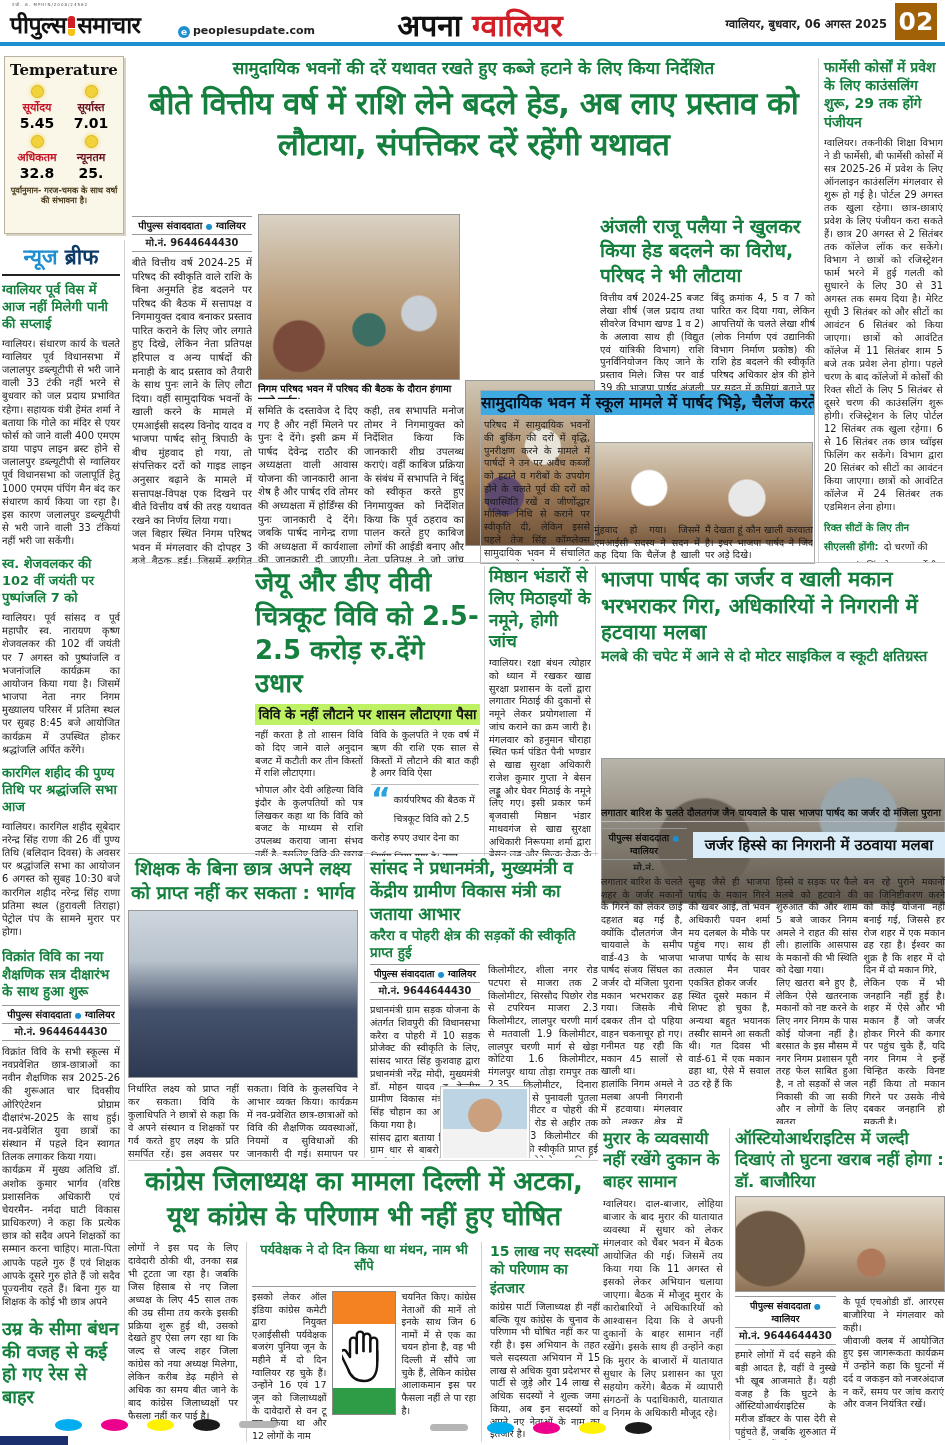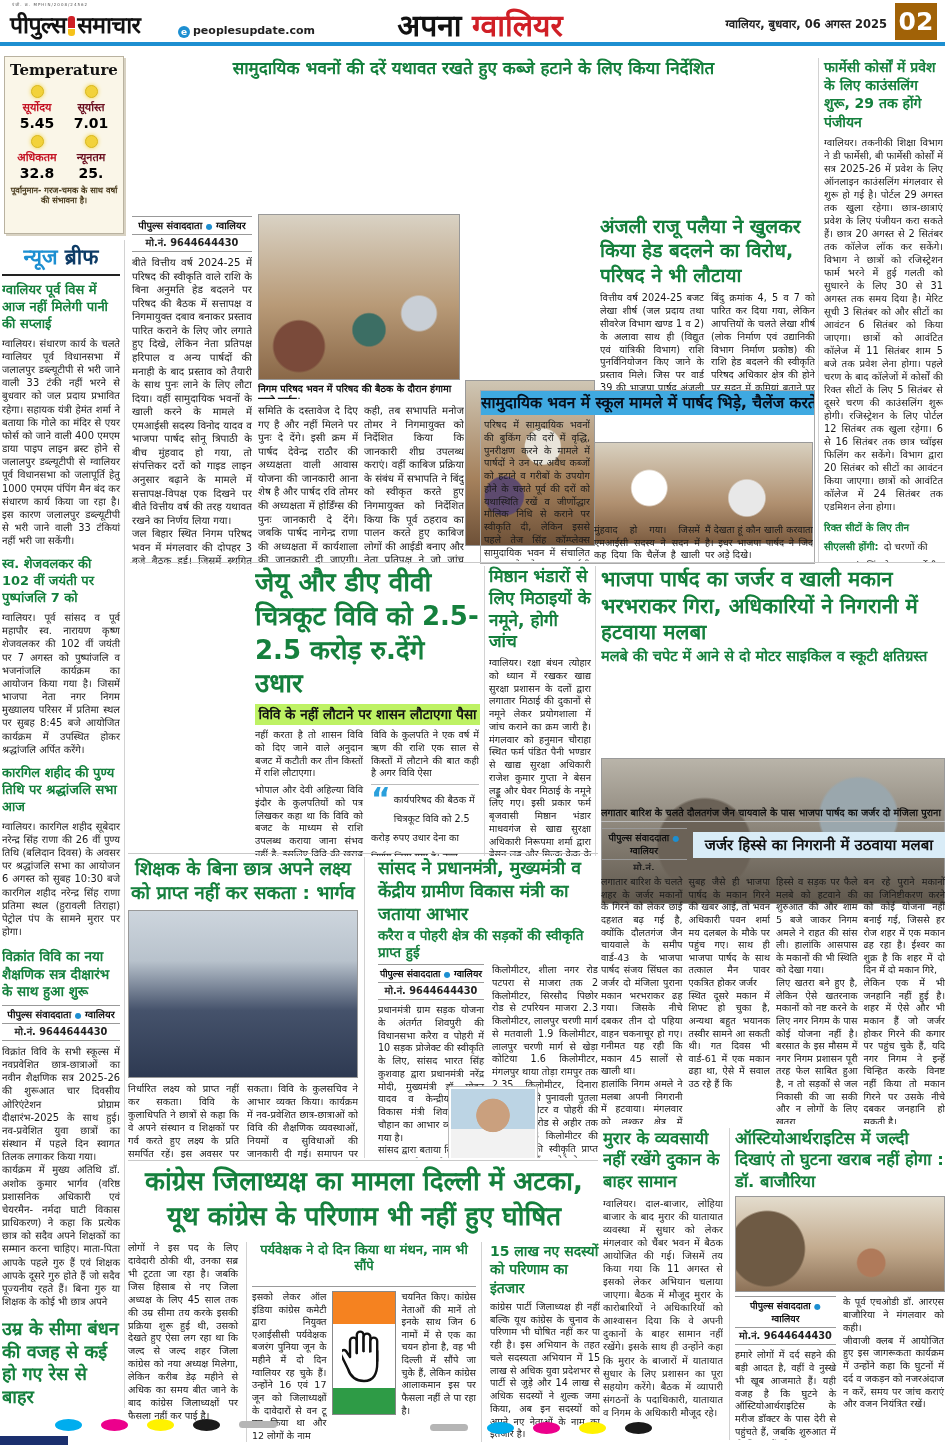--- a/index.html
+++ b/index.html
@@ -159,20 +159,21 @@
       <div class="body-txt" style="margin-top:4px; font-size:9.9px;">विक्रांत विवि के सभी स्कूल्स में नवप्रवेशित छात्र-छात्राओं का नवीन शैक्षणिक सत्र 2025-26 की शुरूआत चार दिवसीय ओरिएंटेशन प्रोग्राम दीक्षारंभ-2025 के साथ हुई। नव-प्रवेशित युवा छात्रों का संस्थान में पहले दिन स्वागत तिलक लगाकर किया गया।
 कार्यक्रम में मुख्य अतिथि डॉ. अशोक कुमार भार्गव (वरिष्ठ प्रशासनिक अधिकारी एवं चेयरमैन- नर्मदा घाटी विकास प्राधिकरण) ने कहा कि प्रत्येक छात्र को सदैव अपने शिक्षकों का सम्मान करना चाहिए। माता-पिता आपके पहले गुरु हैं एवं शिक्षक आपके दूसरे गुरु होते हैं जो सदैव पूज्यनीय रहते हैं। बिना गुरु या शिक्षक के कोई भी छात्र अपने</div>
 
       <div class="hl" style="font-size:18px; line-height:1.25; margin-top:10px;">उम्र के सीमा बंधन की वजह से कई हो गए रेस से बाहर</div>
 
     </div>
   </div>
 
   <div class="abs center" style="left:132px; top:58px; width:683px; height:150px;">
     <div class="hl" style="font-size:17px;">सामुदायिक भवनों की दरें यथावत रखते हुए कब्जे हटाने के लिए किया निर्देशित</div>
+    <div class="hl" style="font-size:31px; line-height:1.32; margin-top:4px; letter-spacing:-0.5px;">बीते वित्तीय वर्ष में राशि लेने बदले हेड, अब लाए प्रस्ताव को लौटाया, संपत्तिकर दरें रहेंगी यथावत</div>
   </div>
 
   <div class="abs" style="left:818px; top:58px; width:125px; height:505px; border-left:1px solid #d2d2d2; padding-left:5px;">
     <div class="hl" style="font-size:14px; line-height:1.3;">फार्मेसी कोर्सों में प्रवेश के लिए काउंसलिंग शुरू, 29 तक होंगे पंजीयन</div>
     <div class="body-txt" style="margin-top:5px; font-size:9.8px;">ग्वालियर। तकनीकी शिक्षा विभाग ने डी फार्मेसी, बी फार्मेसी कोर्सों में सत्र 2025-26 में प्रवेश के लिए ऑनलाइन काउंसलिंग मंगलवार से शुरू हो गई है। पोर्टल 29 अगस्त तक खुला रहेगा। छात्र-छात्राएं प्रवेश के लिए पंजीयन करा सकते हैं। छात्र 20 अगस्त से 2 सितंबर तक कॉलेज लॉक कर सकेंगे। विभाग ने छात्रों को रजिस्ट्रेशन फार्म भरने में हुई गलती को सुधारने के लिए 30 से 31 अगस्त तक समय दिया है। मेरिट सूची 3 सितंबर को और सीटों का आवंटन 6 सितंबर को किया जाएगा। छात्रों को आवंटित कॉलेज में 11 सितंबर शाम 5 बजे तक प्रवेश लेना होगा। पहले चरण के बाद कॉलेजों में कोर्सों की रिक्त सीटों के लिए 5 सितंबर से दूसरे चरण की काउंसलिंग शुरू होगी। रजिस्ट्रेशन के लिए पोर्टल 12 सितंबर तक खुला रहेगा। 6 से 16 सितंबर तक छात्र च्वॉइस फिलिंग कर सकेंगे। विभाग द्वारा 20 सितंबर को सीटों का आवंटन किया जाएगा। छात्रों को आवंटित कॉलेज में 24 सितंबर तक एडमिशन लेना होगा।</div>
     <div style="margin-top:3px;">
       <span class="hl" style="font-size:10px;">रिक्त सीटों के लिए तीन सीएलसी होंगी:</span>
       <span class="body-txt" style="font-size:9.8px;">दो चरणों की मुख्य काउंसलिंग के बाद फार्मेसी कोर्सों की रिक्त सीटों के लिए तीन चरणों में कॉलेज लेवल काउंसलिंग होंगी। पहली काउंसलिंग 23 से 26 सितंबर तक, दूसरी 27 से 29 सितंबर तक और तीसरी काउंसलिंग 30 सितंबर को होगी।</span>
     </div>
   </div>
@@ -274,21 +275,21 @@
 
   <div class="abs" style="left:128px; top:857px; width:230px; height:301px;">
     <div class="hl center" style="font-size:18.5px; line-height:1.3;">शिक्षक के बिना छात्र अपने लक्ष्य को प्राप्त नहीं कर सकता : भार्गव</div>
     <div class="photo ph-group" style="margin-top:5px; width:230px; height:168px; border:1px solid #999;"></div>
     <div style="display:flex; gap:8px; margin-top:5px;">
       <div class="body-txt" style="width:111px; font-size:9.7px;">निर्धारित लक्ष्य को प्राप्त नहीं कर सकता। विवि के कुलाधिपति ने छात्रों से कहा कि वे अपने संस्थान व शिक्षकों पर गर्व करते हुए लक्ष्य के प्रति समर्पित रहें। इस अवसर पर विवि के वरिष्ठ अधिकारीगण, विभाग प्रमुख, शिक्षकगण उपस्थित रहे।</div>
       <div class="body-txt" style="width:111px; font-size:9.7px;">सकता। विवि के कुलसचिव ने आभार व्यक्त किया। कार्यक्रम में नव-प्रवेशित छात्र-छात्राओं को विवि की शैक्षणिक व्यवस्थाओं, नियमों व सुविधाओं की जानकारी दी गई। समापन पर राष्ट्रगान हुआ।</div>
     </div>
   </div>
 
-  <div class="abs" style="left:364px; top:857px; width:234px; height:301px; border-left:1px solid #d2d2d2; padding-left:13px;">
+  <div class="abs" style="left:364px; top:857px; width:234px; height:301px; border-left:1px solid #d2d2d2; padding-left:5px;">
     <div class="hl" style="font-size:17.5px; line-height:1.3;">सांसद ने प्रधानमंत्री, मुख्यमंत्री व केंद्रीय ग्रामीण विकास मंत्री का जताया आभार</div>
     <div class="hl" style="font-size:13.5px; margin-top:2px;">करैरा व पोहरी क्षेत्र की सड़कों की स्वीकृति प्राप्त हुई</div>
     <div style="display:flex; gap:8px; margin-top:4px; position:relative;">
       <div style="width:110px;">
         <div class="byline" style="font-size:9.3px;">
           <span>पीपुल्स संवाददाता</span>
           <span class="dot">●</span>
           <span>ग्वालियर</span>
         </div>
         <div class="byline-phone">मो.नं. 9644644430</div>

